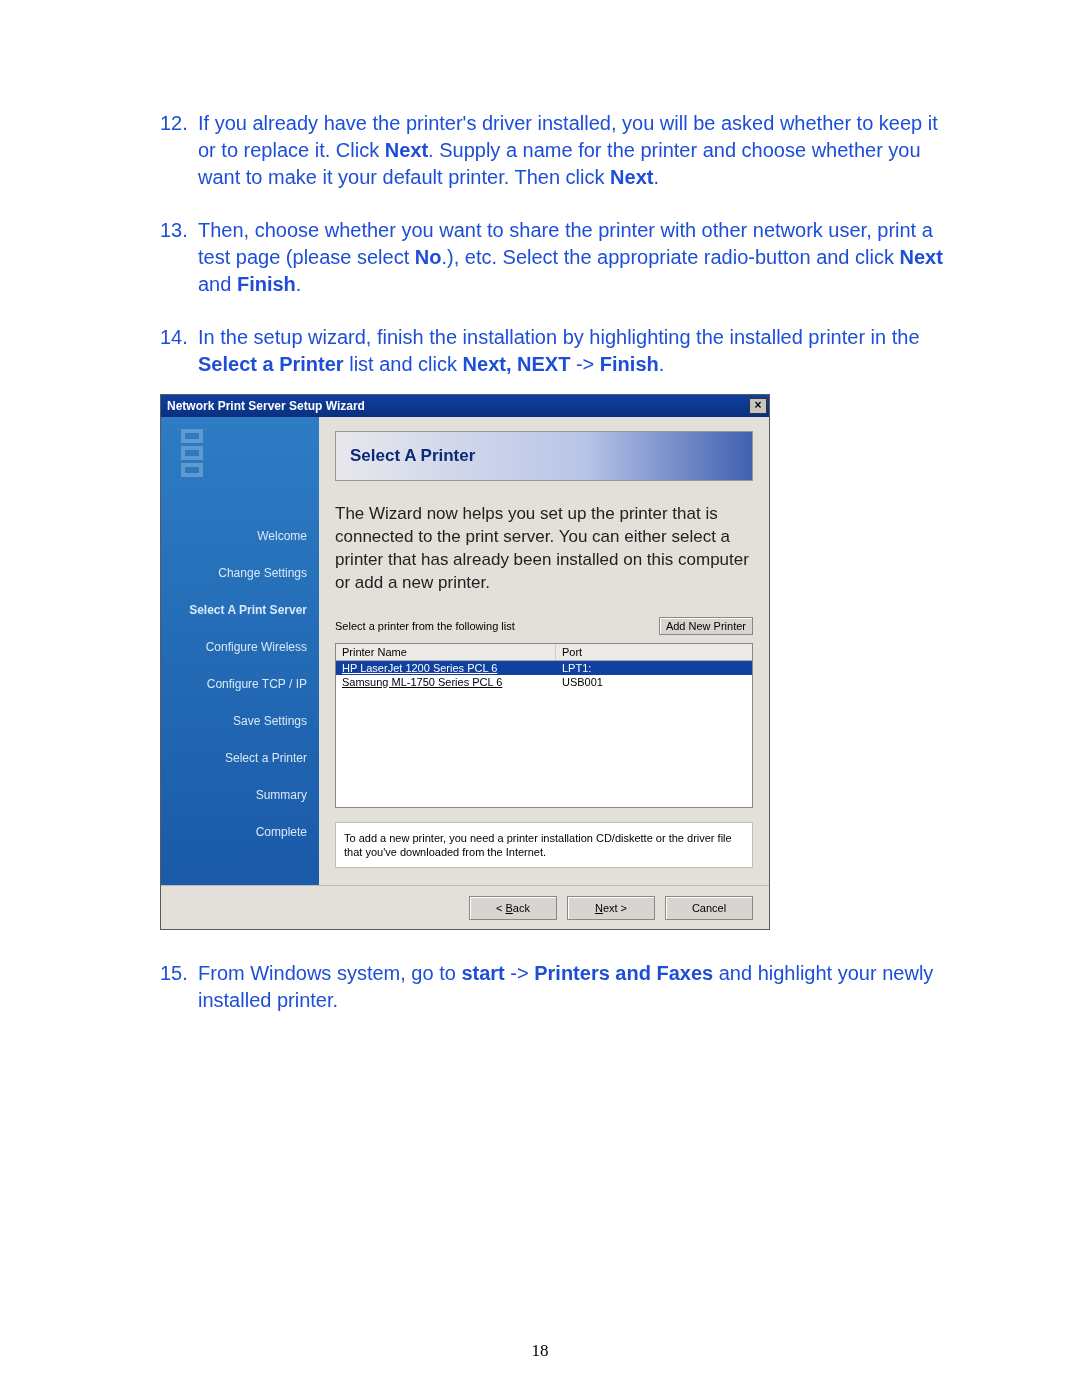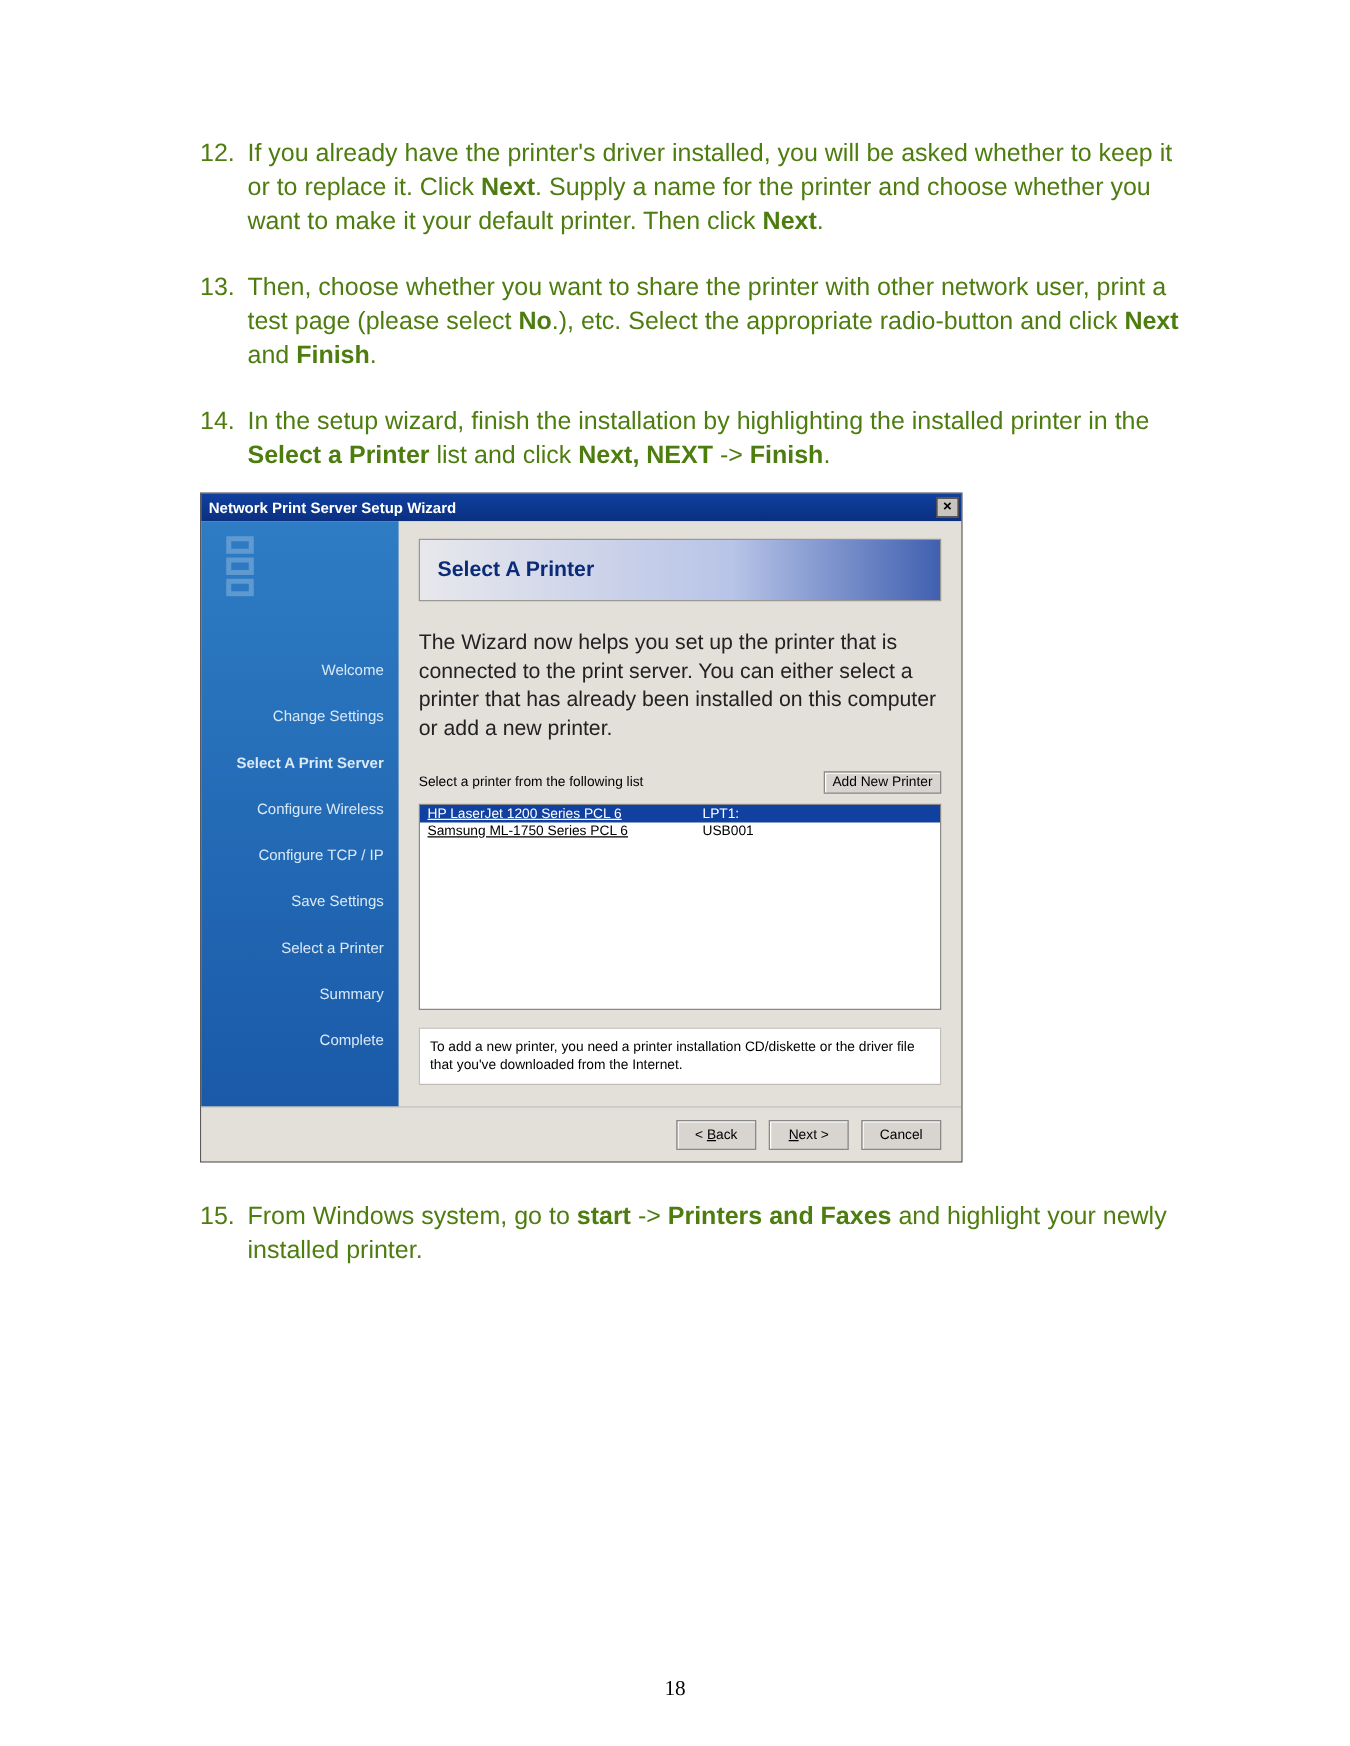--- a/index.html
+++ b/index.html
@@ -20,21 +20,21 @@
     margin: 0;
     padding: 0 0 0 40px;
     list-style: none;
     counter-reset: none;
   }
   .li-row {
     display: flex;
     margin-bottom: 26px;
     font-size: 20px;
     line-height: 1.35;
-    color: #4d7c0f;
+    color: #1d4ed8;
   }
   .li-num {
     width: 38px;
     flex: 0 0 38px;
   }
   .li-body { flex: 1; }
 
   
   .wizard {
     width: 610px;
@@ -169,21 +169,21 @@
     height: 44px;
     border-top: 1px solid #bbb;
     display: flex;
     justify-content: flex-end;
     align-items: center;
     gap: 10px;
     padding-right: 16px;
     background: #e3e0da;
   }
   .ft-btn {
-    width: 64px;
+    width: 88px;
     height: 24px;
     font-size: 11px;
     background: #d8d4cf;
     border: 1px solid #888;
     box-shadow: 1px 1px 0 #fff inset;
   }
   .page-num {
     text-align: center;
     font-size: 17px;
     font-family: "Times New Roman", serif;
@@ -243,20 +243,24 @@
           <div class="wz-main">
             <div class="hdr-banner">
               <span>Select A Printer</span>
             </div>
             <div class="intro-text">The Wizard now helps you set up the printer that is connected to the print server. You can either select a printer that has already been installed on this computer or add a new printer.</div>
             <div class="list-row">
               <div class="list-label">Select a printer from the following list</div>
               <button class="add-btn">Add New Printer</button>
             </div>
             <div class="printer-box">
+              <div class="printer-head">
+                <div class="ph-name">Printer Name</div>
+                <div class="ph-port">Port</div>
+              </div>
               <div id="printer-rows">
                   <div class="printer-row selected">
                     <div class="pr-name">HP LaserJet 1200 Series PCL 6</div>
                     <div class="pr-port">LPT1:</div>
                   </div>
                   <div class="printer-row">
                     <div class="pr-name">Samsung ML-1750 Series PCL 6</div>
                     <div class="pr-port">USB001</div>
                   </div>
                 </div>

